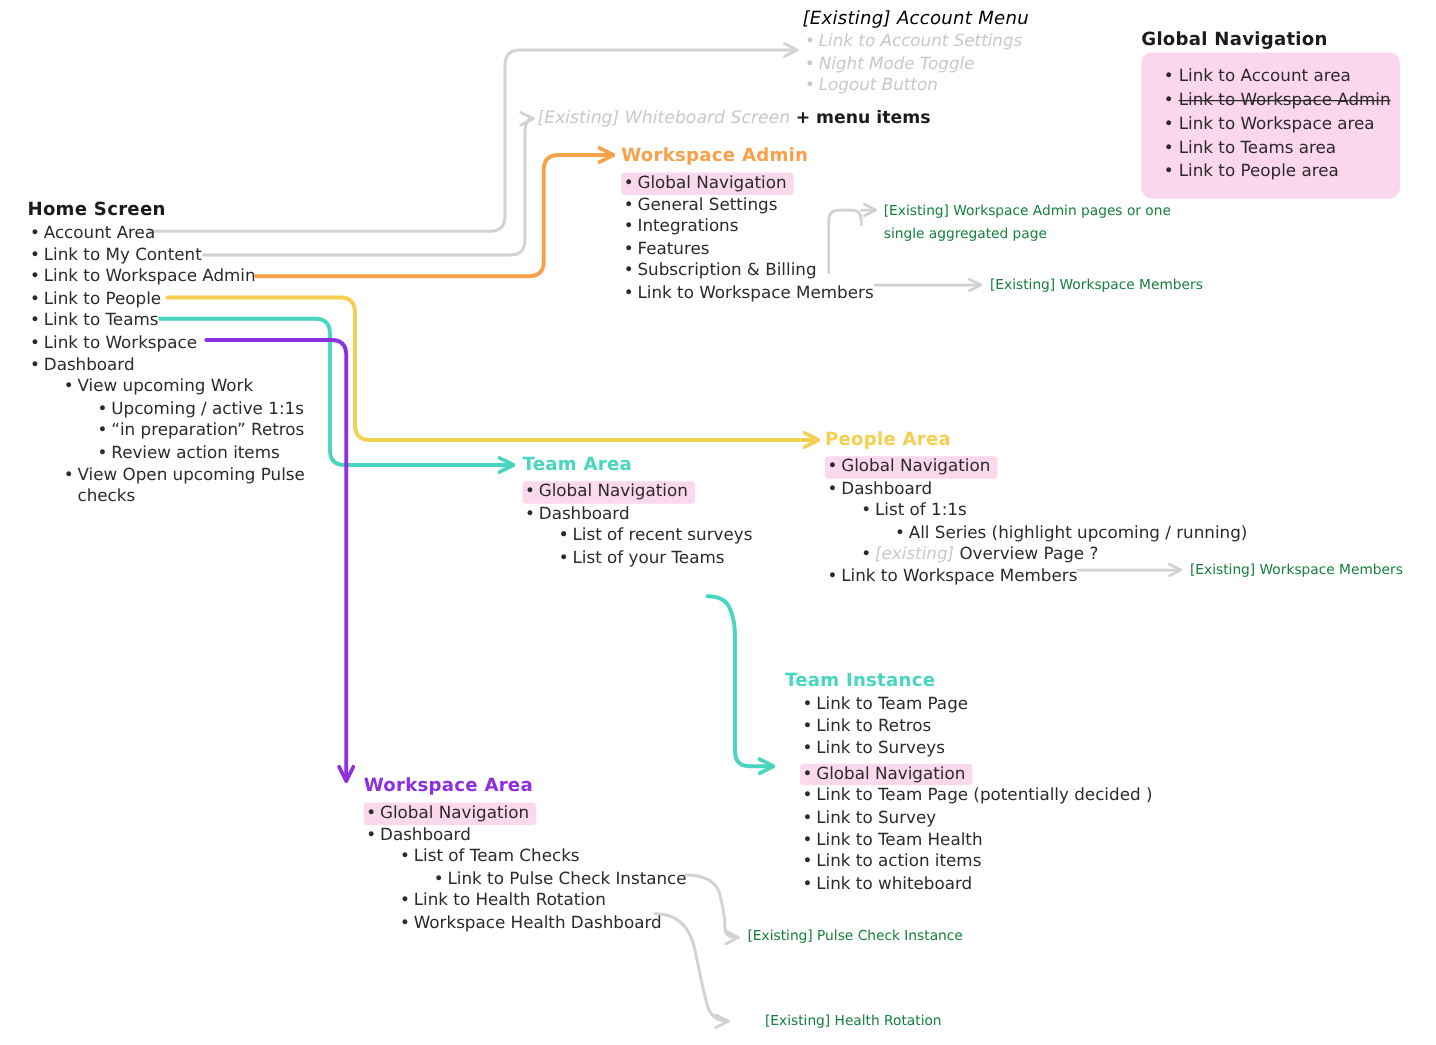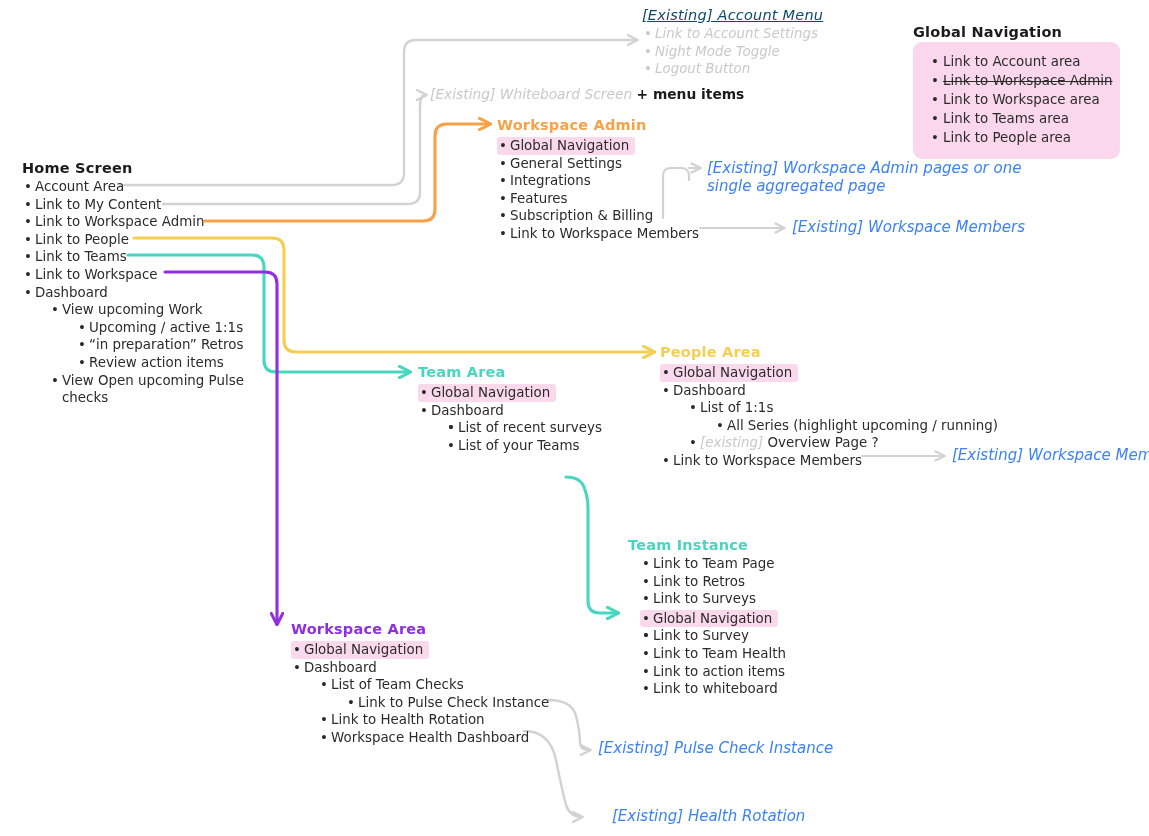--- a/index.html
+++ b/index.html
@@ -39,21 +39,21 @@
     font-size: 14.5px;
     letter-spacing: 0.2px;
     white-space: nowrap;
     margin: 0 0 2px 0;
   }
   .title.plain { color: #1b1b1b; }
   .title.orange { color: #f5a24a; }
   .title.gold   { color: #f5cf52; }
   .title.teal   { color: #49d6c1; }
   .title.purple { color: #8e2fe0; }
-  .title.ghost  { color: #0c4a6e; font-weight: normal; font-style: italic; text-decoration: underline; }
+  .title.ghost  { color: #000000; font-weight: normal; font-style: italic; }
 
   ul.lvl {
     list-style: none;
     margin: 0;
     padding: 0;
   }
   ul.lvl > li {
     position: relative;
     font-size: 13.4px;
     line-height: 17.6px;
@@ -88,24 +88,23 @@
   .gn-card ul.lvl > li {
     font-size: 13.4px;
     line-height: 19px;
     padding-left: 20px;
     white-space: nowrap;
   }
   .gn-card ul.lvl > li > .bul { left: 8px; }
 
   .existing-note {
     position: absolute;
-    color: #3b82f6;
-    font-size: 15px;
+    color: #15803d;
+    font-size: 11px;
     line-height: 17.5px;
-    font-style: italic;
     white-space: nowrap;
     z-index: 3;
   }
 
   .bold-add {
     color: #1b1b1b;
     font-weight: bold;
     font-style: normal;
   }
 </style>
@@ -384,20 +383,21 @@
       <li>
         <span class="bul">•</span>
         <span>Link to Surveys</span>
       </li>
       <li class="hl-row">
         <span class="bul">•</span>
         <span>Global Navigation</span>
       </li>
       <li>
         <span class="bul">•</span>
+        <span>Link to Team Page (potentially decided )</span>
       </li>
       <li>
         <span class="bul">•</span>
         <span>Link to Survey</span>
       </li>
       <li>
         <span class="bul">•</span>
         <span>Link to Team Health</span>
       </li>
       <li>

